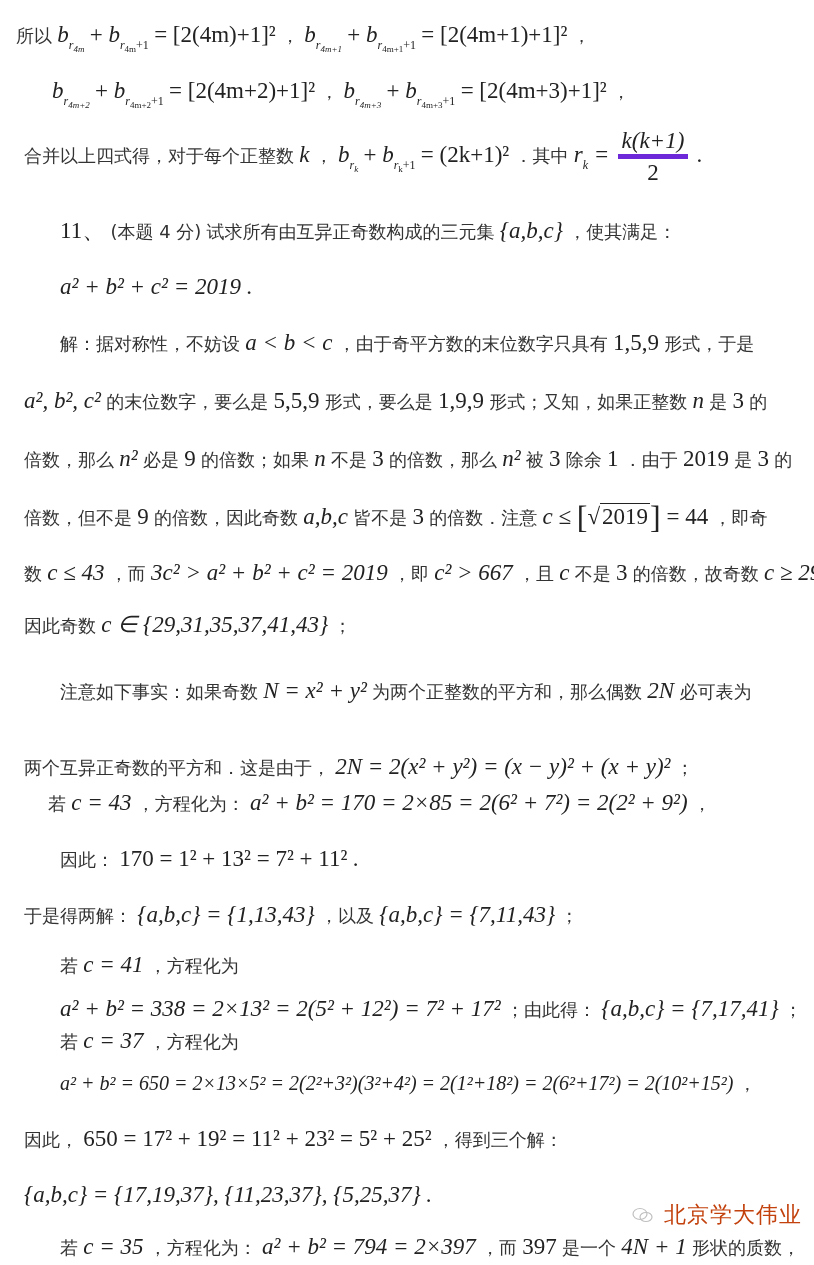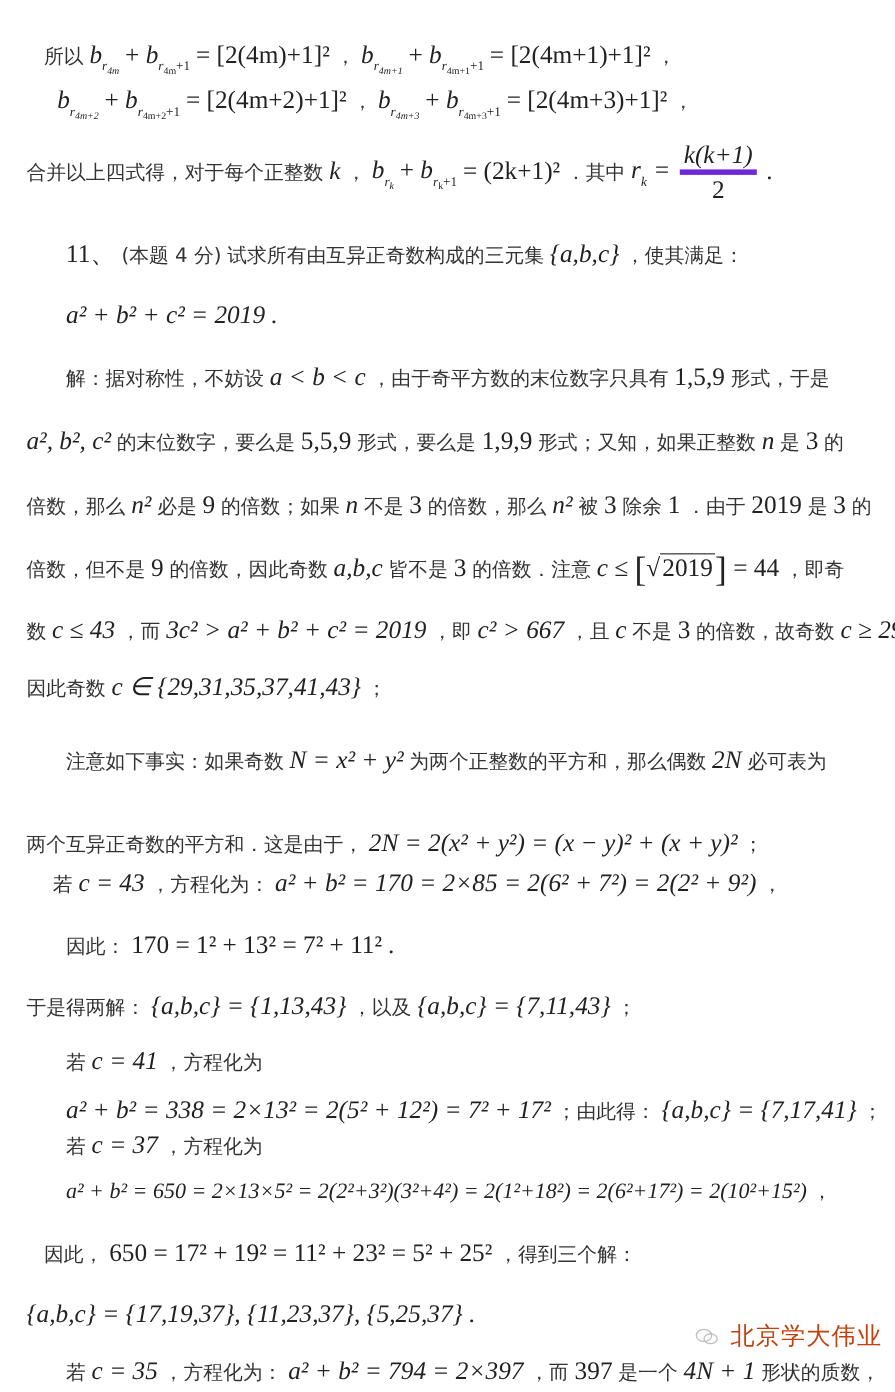--- a/index.html
+++ b/index.html
@@ -25,21 +25,21 @@
   .watermark {
     position: absolute; left: 632px; top: 1200px;
     font-family: Liberation Sans, sans-serif; font-size: 22px;
     color: #c2410c; white-space: nowrap; letter-spacing: 1px;
   }
   .watermark .wm-icon { font-size: 18px; margin-right: 4px; color: #c4c4c4; }
 </style>
 </head>
 <body>
 
-<div class="line" style="left:40px; top:20px;margin-top:15px;">
+<div class="line" style="left:16px; top:20px;">
   <span class="cjk">所以</span>
   <span class="m i">b<sub>r<sub>4m</sub></sub></span>
   <span class="m">+ <span class="i">b</span><sub><span class="i">r</span><sub>4m</sub>+1</sub></span>
   <span class="m">= [2(4m)+1]²</span>
   <span class="cjk">，</span>
   <span class="m i">b<sub>r<sub>4m+1</sub></sub></span>
   <span class="m">+ <span class="i">b</span><sub><span class="i">r</span><sub>4m+1</sub>+1</sub></span>
   <span class="m">= [2(4m+1)+1]²</span>
   <span class="cjk">，</span>
 </div>
@@ -214,21 +214,21 @@
   <span class="cjk">若</span>
   <span class="m i">c = 37</span>
   <span class="cjk">，方程化为</span>
 </div>
 
 <div class="line" style="left:60px; top:1068px; font-size:19px;">
   <span class="m i" style="font-size:20px;">a² + b² = 650 = 2×13×5² = 2(2²+3²)(3²+4²) = 2(1²+18²) = 2(6²+17²) = 2(10²+15²)</span>
   <span class="cjk">，</span>
 </div>
 
-<div class="line" style="left:40px; top:1124px;text-align:right;">
+<div class="line" style="left:24px; top:1124px;text-align:right;">
   <span class="cjk">因此，</span>
   <span class="m">650 = 17² + 19² = 11² + 23² = 5² + 25²</span>
   <span class="cjk">，得到三个解：</span>
 </div>
 
 <div class="line" style="left:24px; top:1180px;">
   <span class="m i">{a,b,c} = {17,19,37}, {11,23,37}, {5,25,37}</span>
   <span class="m">.</span>
 </div>
 

